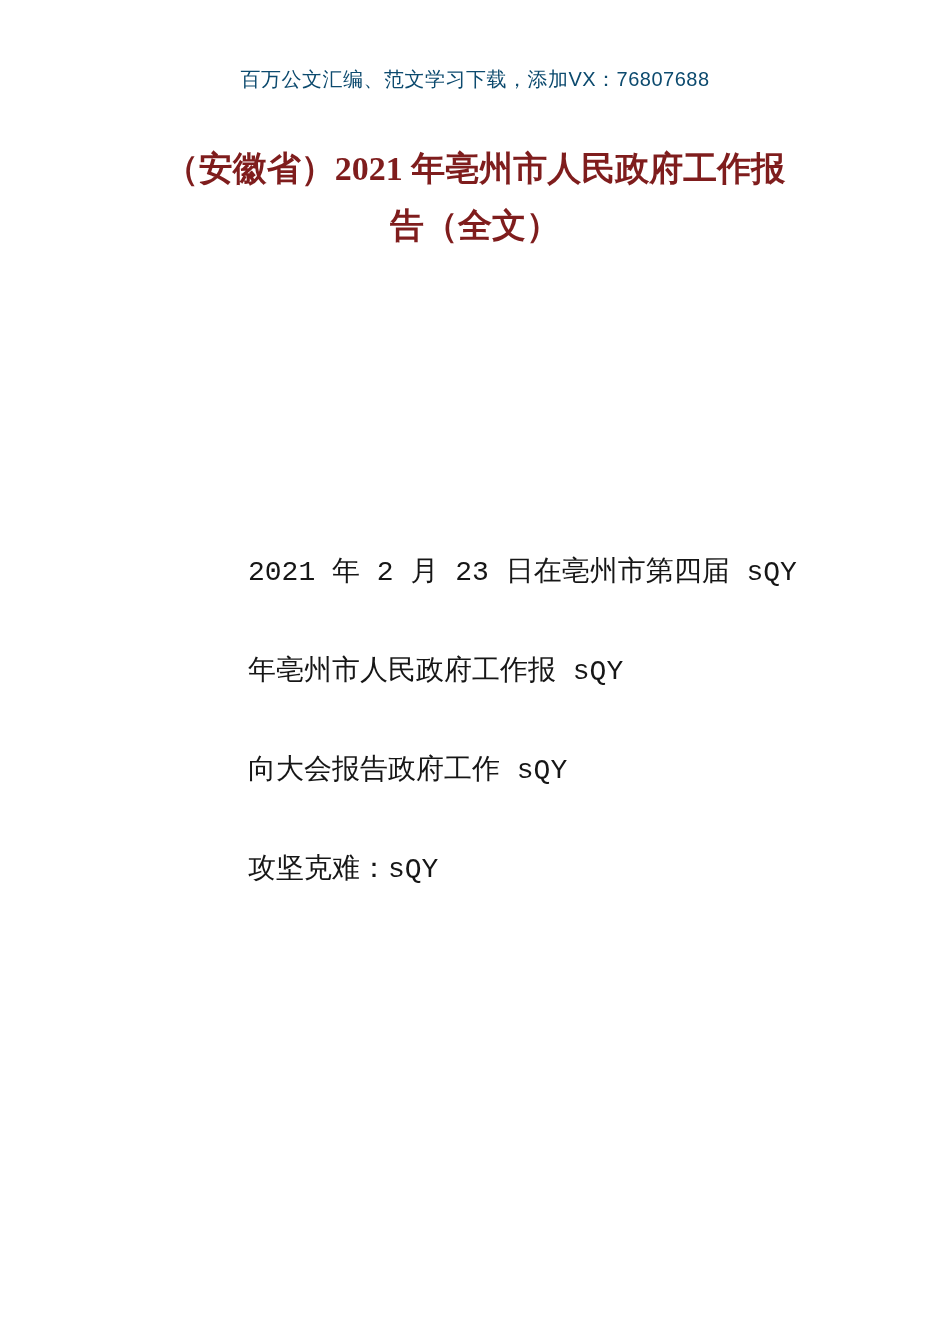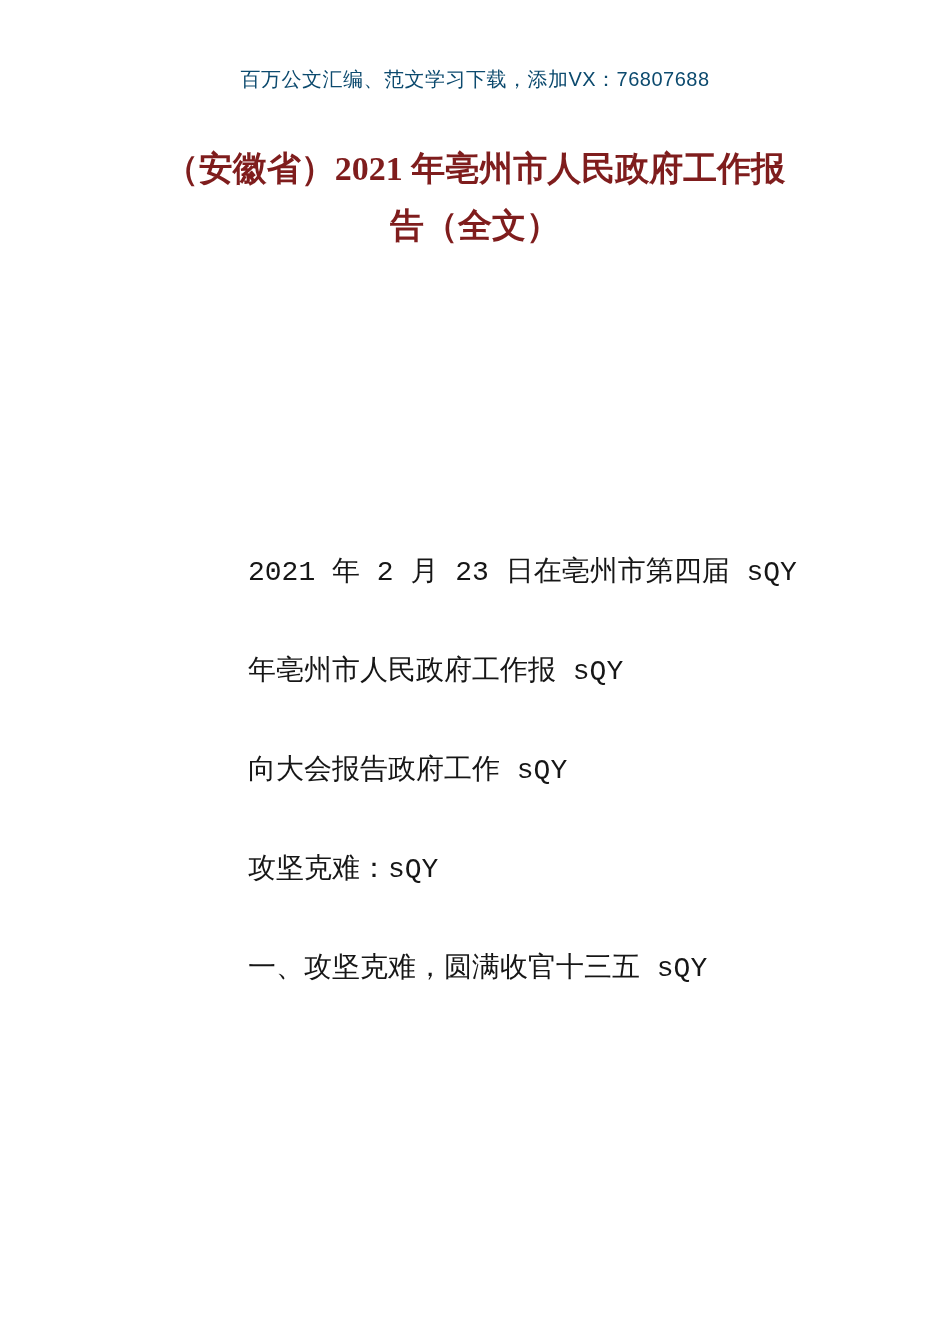--- a/index.html
+++ b/index.html
@@ -62,16 +62,15 @@
   <h1 class="doc-title">
     <span class="title-line">（安徽省）2021 年亳州市人民政府工作报</span>
     <span class="title-line">告（全文）</span>
   </h1>
 
   <div class="content">
     <p>2021 年 2 月 23 日在亳州市第四届 sQY</p>
     <p>年亳州市人民政府工作报 sQY</p>
     <p>向大会报告政府工作 sQY</p>
     <p>攻坚克难：sQY</p>
-    <p>一、攻坚克难，圆满收官十三五 sQY</p>
   </div>
 
 </div>
 
 </body></html>

